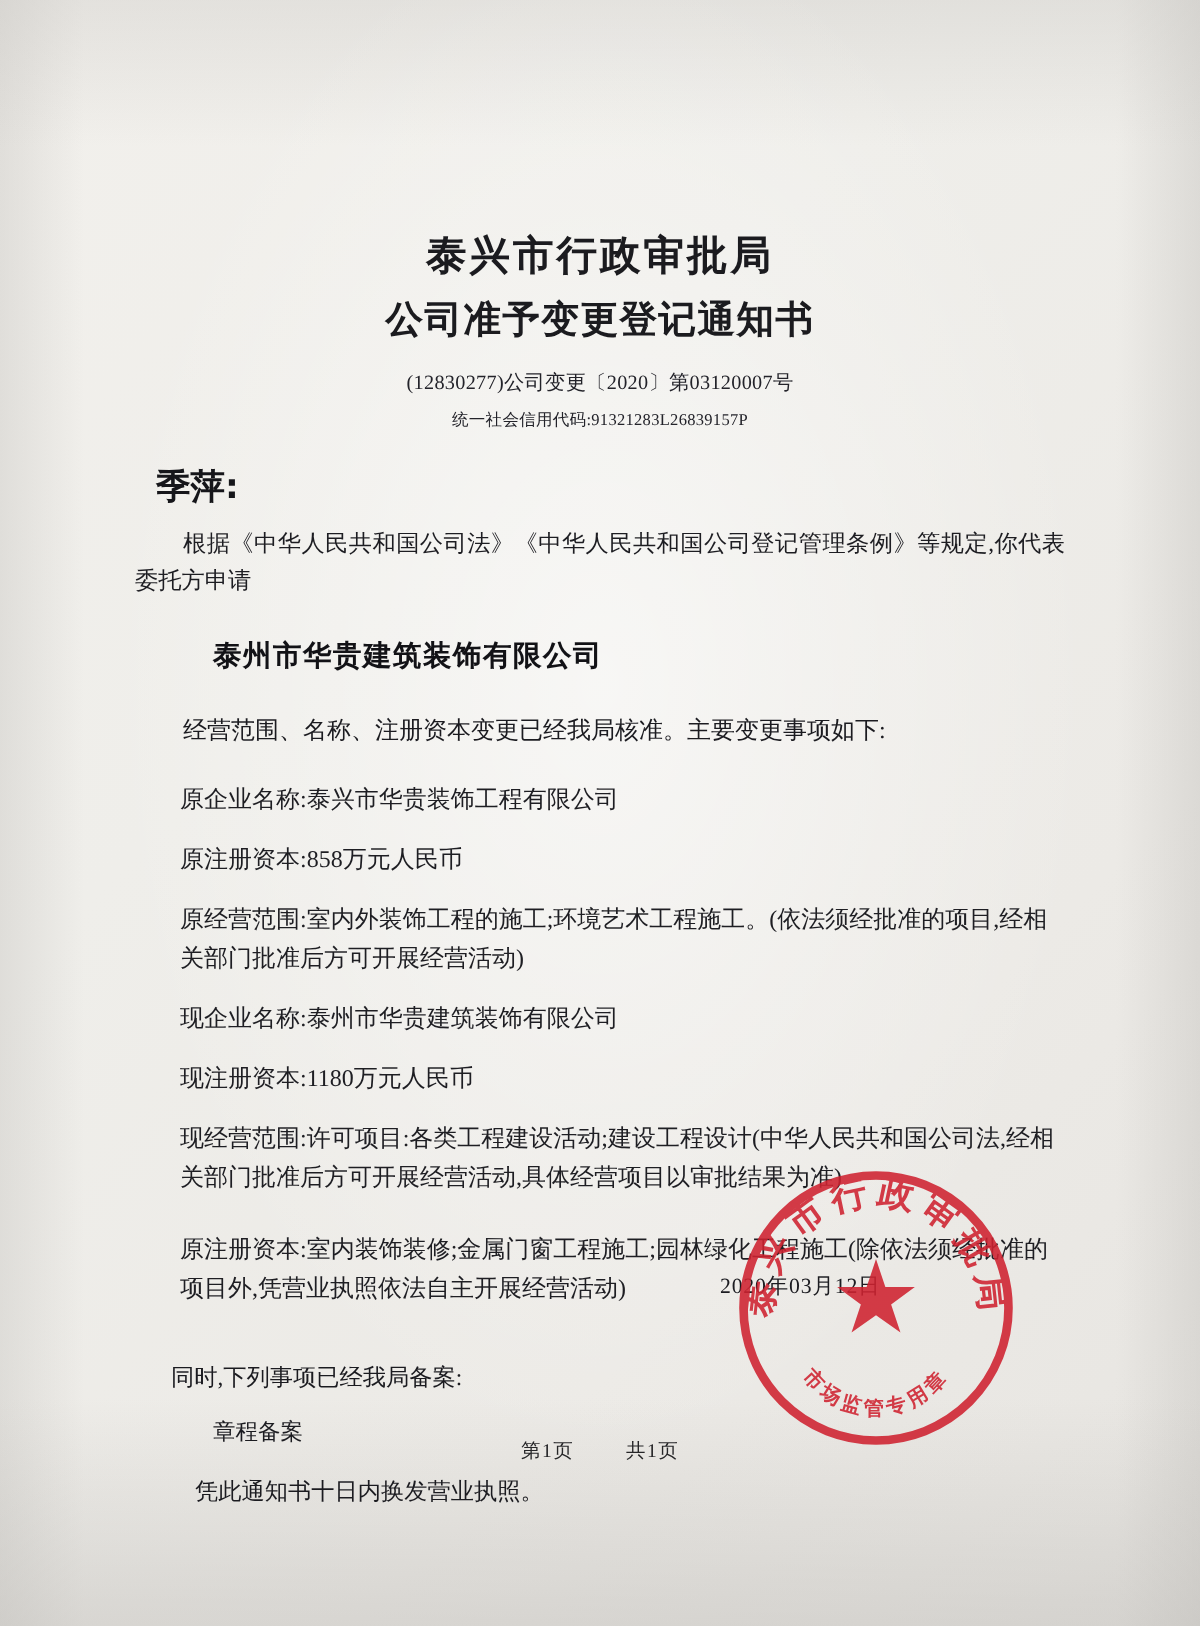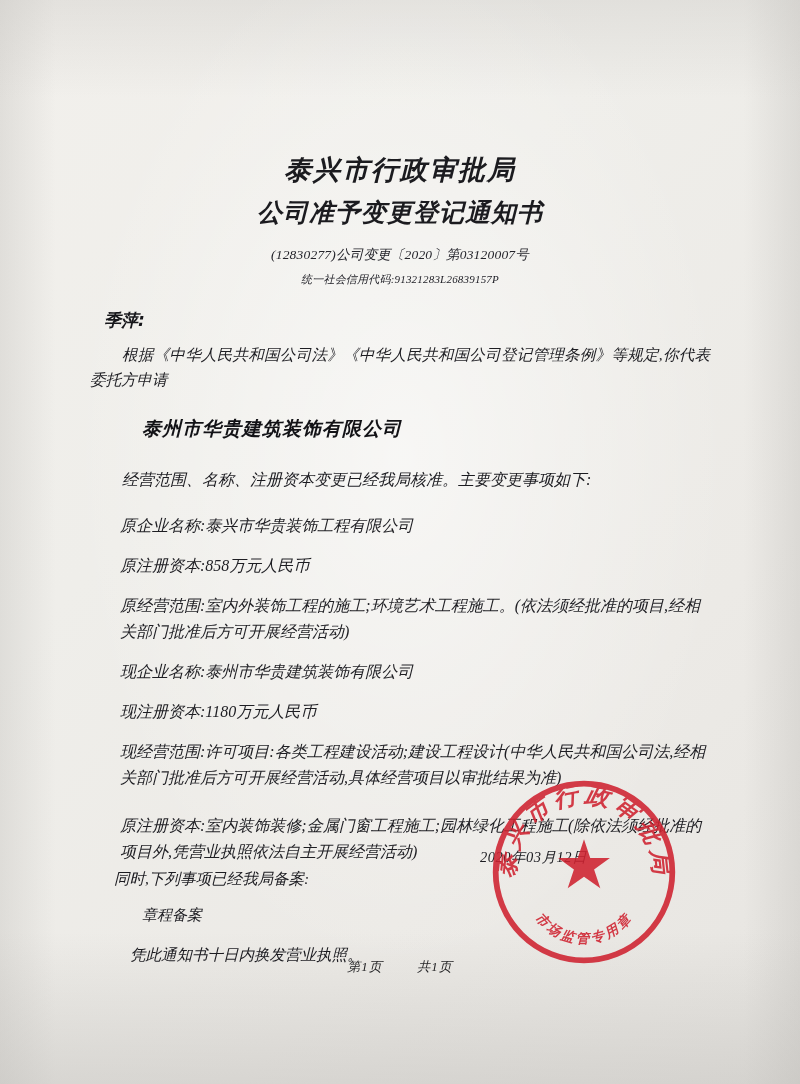--- a/index.html
+++ b/index.html
@@ -13,21 +13,20 @@
     font-family: "Liberation Serif", "DejaVu Serif", serif;
     overflow: hidden;
   }
   .page {
     position: relative;
     width: 800px;
     height: 1084px;
     background: linear-gradient(135deg, #f2f0ec 0%, #efeeea 35%, #eceae6 70%, #e7e5e1 100%);
     box-sizing: border-box;
     overflow: hidden;
-    font-style: italic;
   }
   
   .paper-shade {
     position: absolute;
     inset: 0;
     background:
       radial-gradient(ellipse at 50% 42%, rgba(255,255,255,0.55) 0%, rgba(255,255,255,0.0) 58%),
       linear-gradient(to bottom, rgba(200,198,194,0.35) 0%, rgba(255,255,255,0) 9%, rgba(255,255,255,0) 86%, rgba(190,188,184,0.45) 100%),
       linear-gradient(to right, rgba(198,196,192,0.40) 0%, rgba(255,255,255,0) 7%, rgba(255,255,255,0) 93%, rgba(196,194,190,0.42) 100%);
     pointer-events: none;
@@ -64,21 +63,21 @@
     letter-spacing: 0.2px;
   }
   .credit-code {
     text-align: center;
     font-size: 11px;
     color: #23232a;
     margin-top: 8px;
     letter-spacing: 0.2px;
   }
   .recipient {
-    font-size: 17px;
+    font-size: 23px;
     font-weight: bold;
     color: #16161a;
     margin-top: 22px;
     margin-left: 14px;
     font-family: "DejaVu Sans", "Liberation Sans", sans-serif;
   }
   .para {
     font-size: 15.5px;
     line-height: 1.62;
     color: #1d1d22;
@@ -117,21 +116,21 @@
   }
   .field .label {
     white-space: nowrap;
   }
   .field-gap {
     margin-top: 22px;
   }
   .also {
     font-size: 15.5px;
     color: #1b1b20;
-    margin-top: 5px;
+    margin-top: 36px;
     padding-left: 24px;
   }
   .record-item {
     font-size: 15px;
     color: #1b1b20;
     margin-top: 16px;
     padding-left: 52px;
   }
   .closing {
     font-size: 15.5px;

